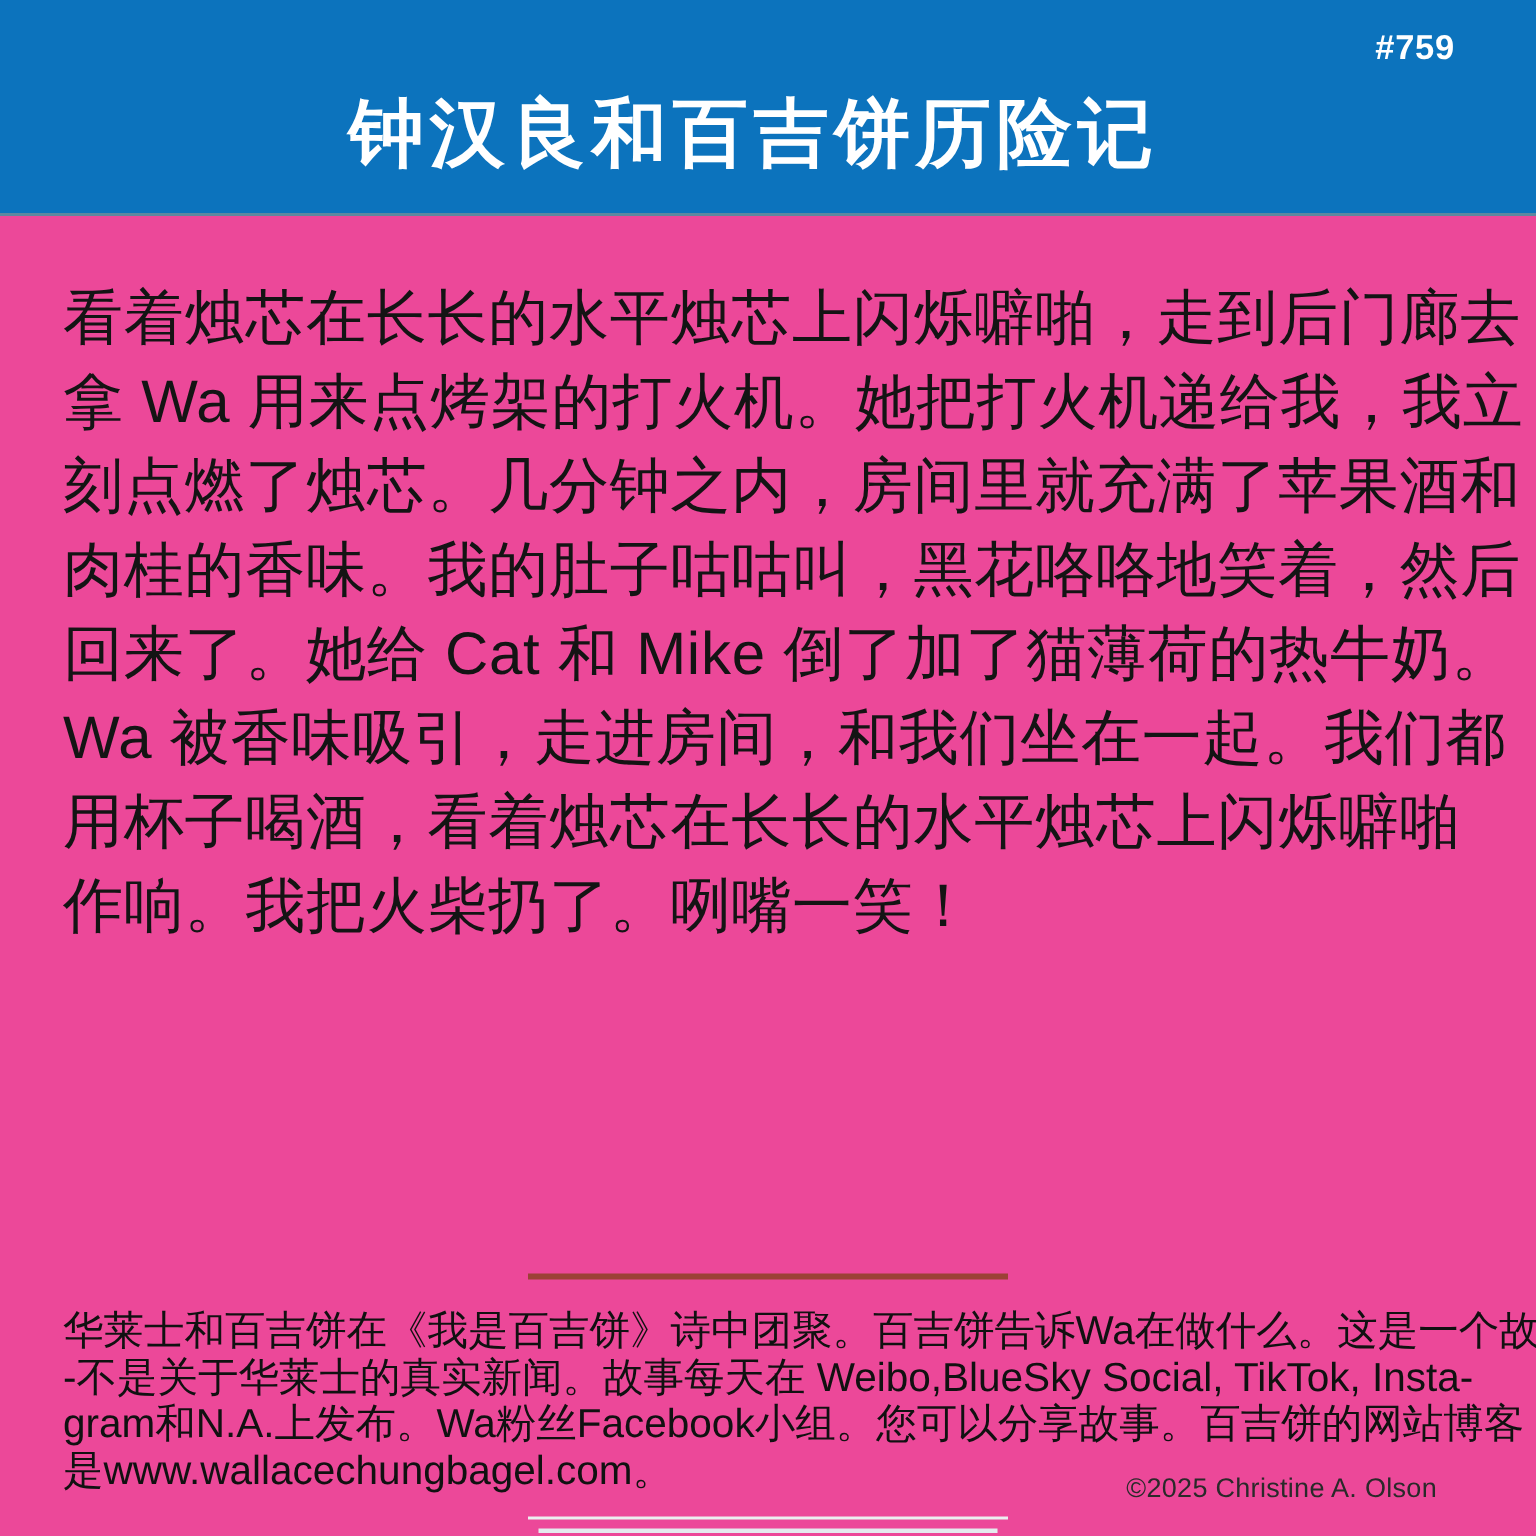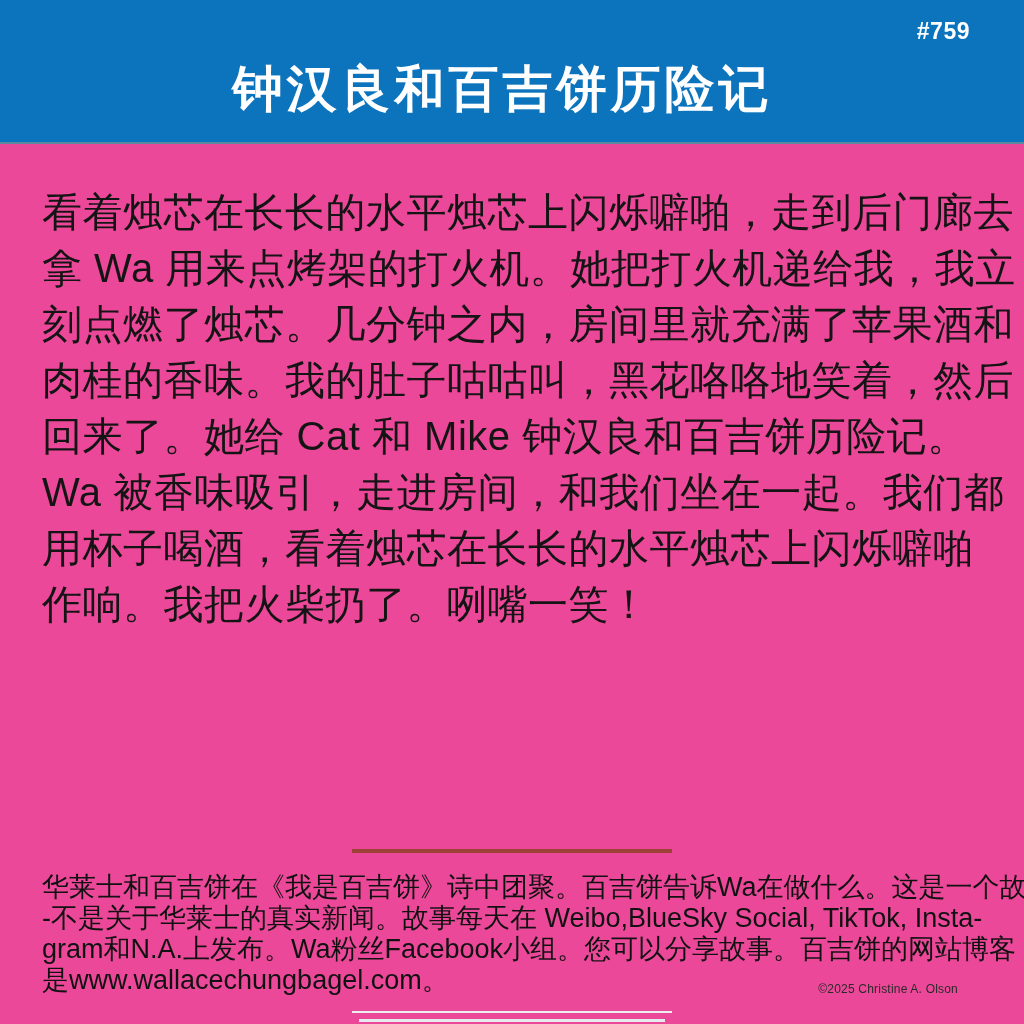--- a/index.html
+++ b/index.html
@@ -84,21 +84,21 @@
     color: #111111;
     font-size: 27px;
     line-height: 31px;
     font-weight: 400;
   }
   .footer-line { white-space: nowrap; }
   .copyright-text {
     position: absolute;
     top: 982px;
     right: 66px;
-    font-size: 12px;
+    font-size: 18px;
     color: #2a2a2a;
     letter-spacing: 0.2px;
   }
   .bottom-strip-1 {
     position: absolute;
     top: 1011px;
     left: 50%;
     transform: translateX(-50%);
     width: 320px;
     height: 2px;
@@ -122,21 +122,21 @@
   <div class="header-bar">
     <div class="issue-number">#759</div>
     <div class="page-title">钟汉良和百吉饼历险记</div>
   </div>
 
   <div class="story-text">
       <div class="story-line">看着烛芯在长长的水平烛芯上闪烁噼啪，走到后门廊去</div>
       <div class="story-line">拿 Wa 用来点烤架的打火机。她把打火机递给我，我立</div>
       <div class="story-line">刻点燃了烛芯。几分钟之内，房间里就充满了苹果酒和</div>
       <div class="story-line">肉桂的香味。我的肚子咕咕叫，黑花咯咯地笑着，然后</div>
-      <div class="story-line">回来了。她给 Cat 和 Mike 钟汉良和百吉饼历险记。</div>
+      <div class="story-line">回来了。她给 Cat 和 Mike 倒了加了猫薄荷的热牛奶。</div>
       <div class="story-line">Wa 被香味吸引，走进房间，和我们坐在一起。我们都</div>
       <div class="story-line">用杯子喝酒，看着烛芯在长长的水平烛芯上闪烁噼啪</div>
       <div class="story-line">作响。我把火柴扔了。咧嘴一笑！</div>
     </div>
 
   <div class="red-divider"></div>
 
   <div class="footer-text">
       <div class="footer-line">华莱士和百吉饼在《我是百吉饼》诗中团聚。百吉饼告诉Wa在做什么。这是一个故事</div>
       <div class="footer-line">-不是关于华莱士的真实新闻。故事每天在 Weibo,BlueSky Social, TikTok, Insta-</div>

